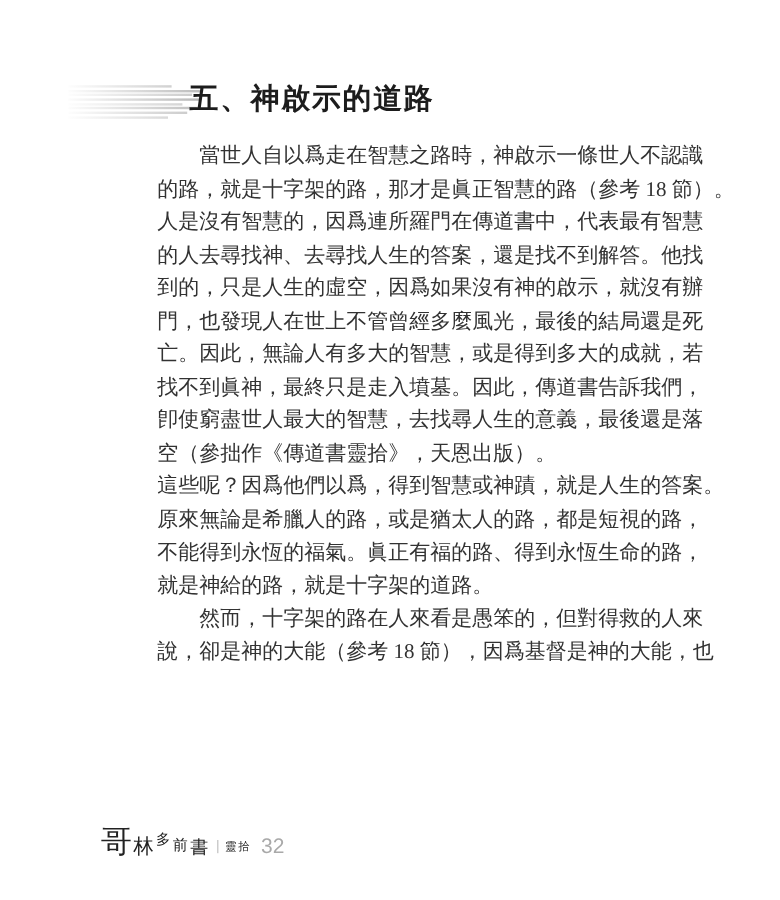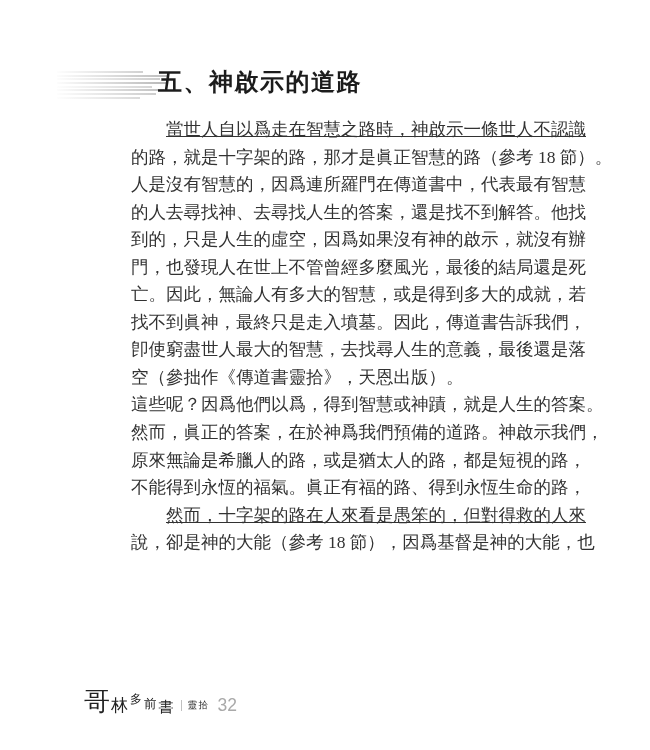--- a/index.html
+++ b/index.html
@@ -58,21 +58,20 @@
     font-size: 17.5px;
     line-height: 27.55px;
     color: #323232;
   }
   .text-line {
     white-space: nowrap;
     height: 27.55px;
   }
   .text-line.indent {
     text-indent: 35px;
-    text-decoration: underline;
   }
 
   
   .footer {
     position: absolute;
     left: 84px;
     top: 688px;
     display: flex;
     align-items: flex-end;
     color: #222222;
@@ -126,23 +125,23 @@
       <div class="text-line">的路，就是十字架的路，那才是眞正智慧的路（參考 18 節）。</div>
       <div class="text-line">人是沒有智慧的，因爲連所羅門在傳道書中，代表最有智慧</div>
       <div class="text-line">的人去尋找神、去尋找人生的答案，還是找不到解答。他找</div>
       <div class="text-line">到的，只是人生的虛空，因爲如果沒有神的啟示，就沒有辦</div>
       <div class="text-line">門，也發現人在世上不管曾經多麼風光，最後的結局還是死</div>
       <div class="text-line">亡。因此，無論人有多大的智慧，或是得到多大的成就，若</div>
       <div class="text-line">找不到眞神，最終只是走入墳墓。因此，傳道書告訴我們，</div>
       <div class="text-line">卽使窮盡世人最大的智慧，去找尋人生的意義，最後還是落</div>
       <div class="text-line">空（參拙作《傳道書靈拾》，天恩出版）。</div>
       <div class="text-line">這些呢？因爲他們以爲，得到智慧或神蹟，就是人生的答案。</div>
-      <div class="text-line">然而，眞正的答案，在於神爲我們預備的道路。神啟示我們，</div>
       <div class="text-line">原來無論是希臘人的路，或是猶太人的路，都是短視的路，</div>
       <div class="text-line">不能得到永恆的福氣。眞正有福的路、得到永恆生命的路，</div>
+      <div class="text-line">就是神給的路，就是十字架的道路。</div>
       <div class="text-line indent">然而，十字架的路在人來看是愚笨的，但對得救的人來</div>
       <div class="text-line">說，卻是神的大能（參考 18 節），因爲基督是神的大能，也</div>
     </div>
 
   <div class="footer">
     <span class="c1">哥</span>
     <span class="c2">林</span>
     <span class="c3">多</span>
     <span class="c4">前</span>
     <span class="c5">書</span>

